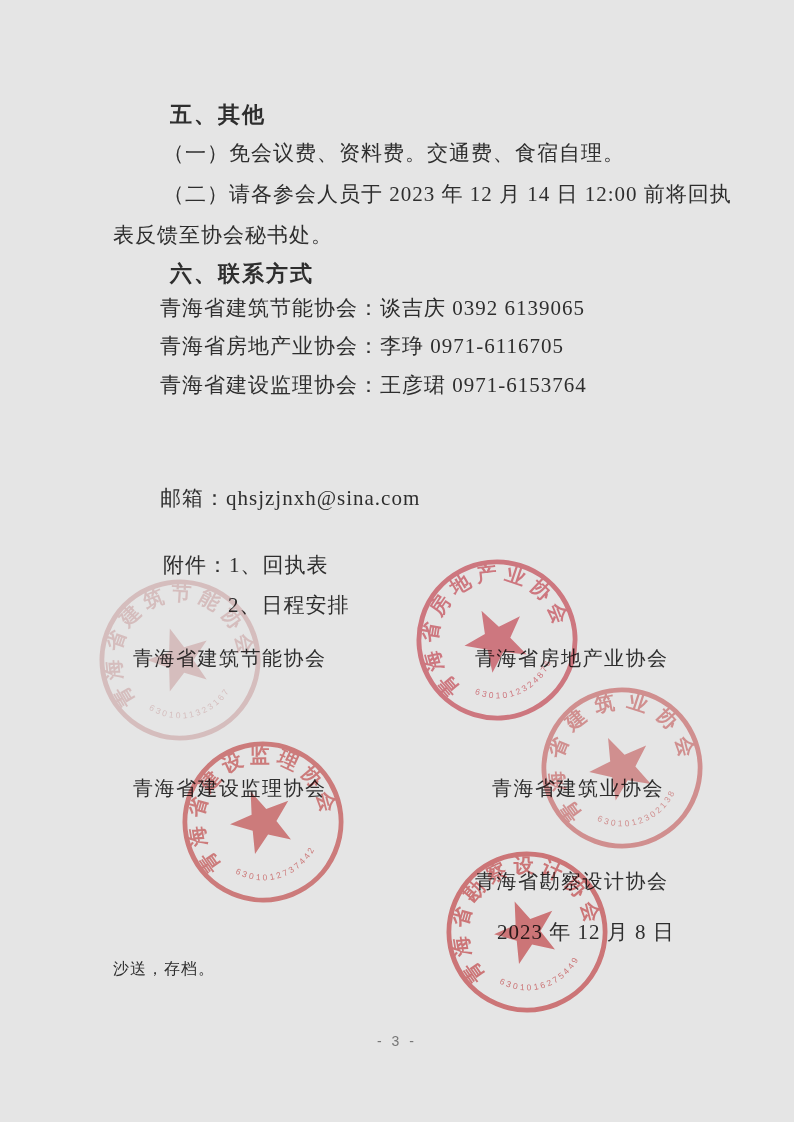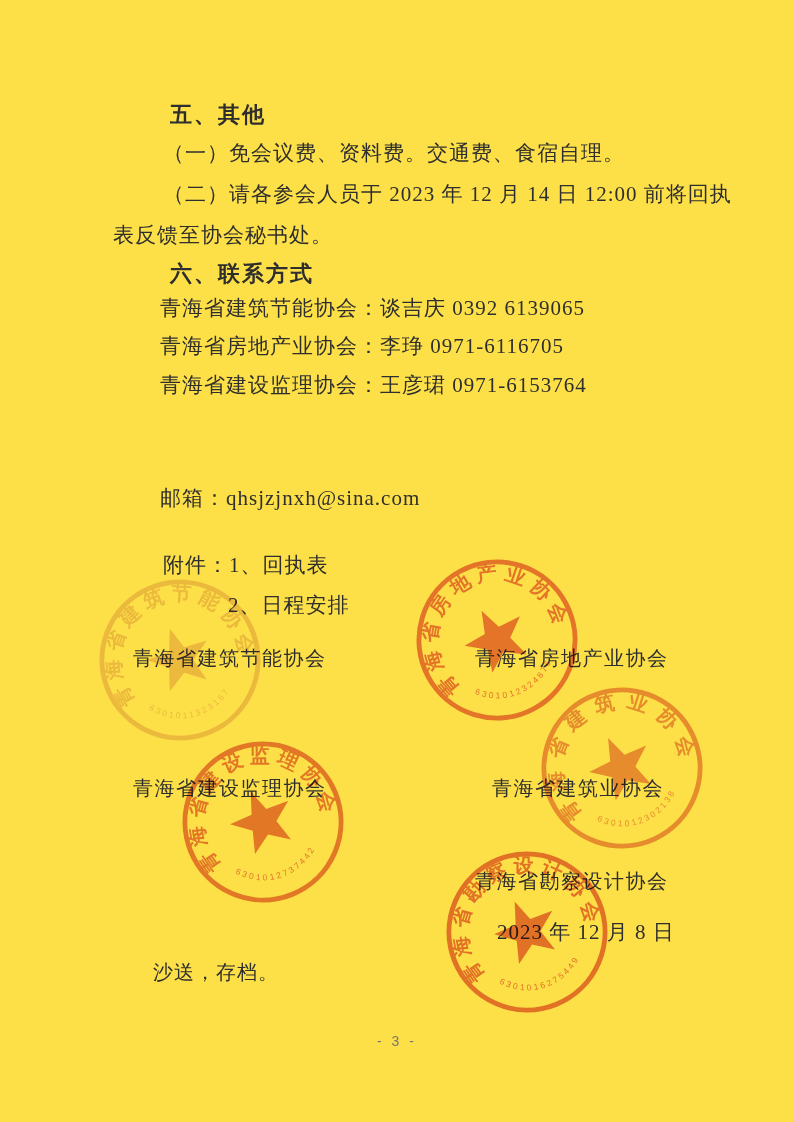--- a/index.html
+++ b/index.html
@@ -5,33 +5,33 @@
   html, body { margin: 0; padding: 0; }
   body {
     width: 794px; height: 1122px;
     background: #ffffff;
     font-family: "Liberation Serif", "DejaVu Serif", serif;
     position: relative;
     overflow: hidden;
   }
   .page {
     position: absolute; inset: 0;
-    background: #fde047;
+    background: #e5e5e5;
   }
   .txt {
     position: absolute;
     color: #2e2e2e;
     font-size: 21px;
     white-space: nowrap;
     letter-spacing: 1px;
     z-index: 2;
   }
   .bold { font-weight: bold; font-size: 22px; letter-spacing: 2px; }
   .sig { font-size: 20px; letter-spacing: 1.5px; }
-  .footer-note { font-size: 20px; margin-left: 40px; }
+  .footer-note { font-size: 16px; }
   .page-num {
     position: absolute; left: 0; right: 0; top: 1033px;
     text-align: center; font-size: 14px; color: #777;
     letter-spacing: 3px; z-index: 2;
     font-family: "Liberation Sans", sans-serif;
   }
   .seal {
     position: absolute;
     width: 170px; height: 170px;
     z-index: 3;

